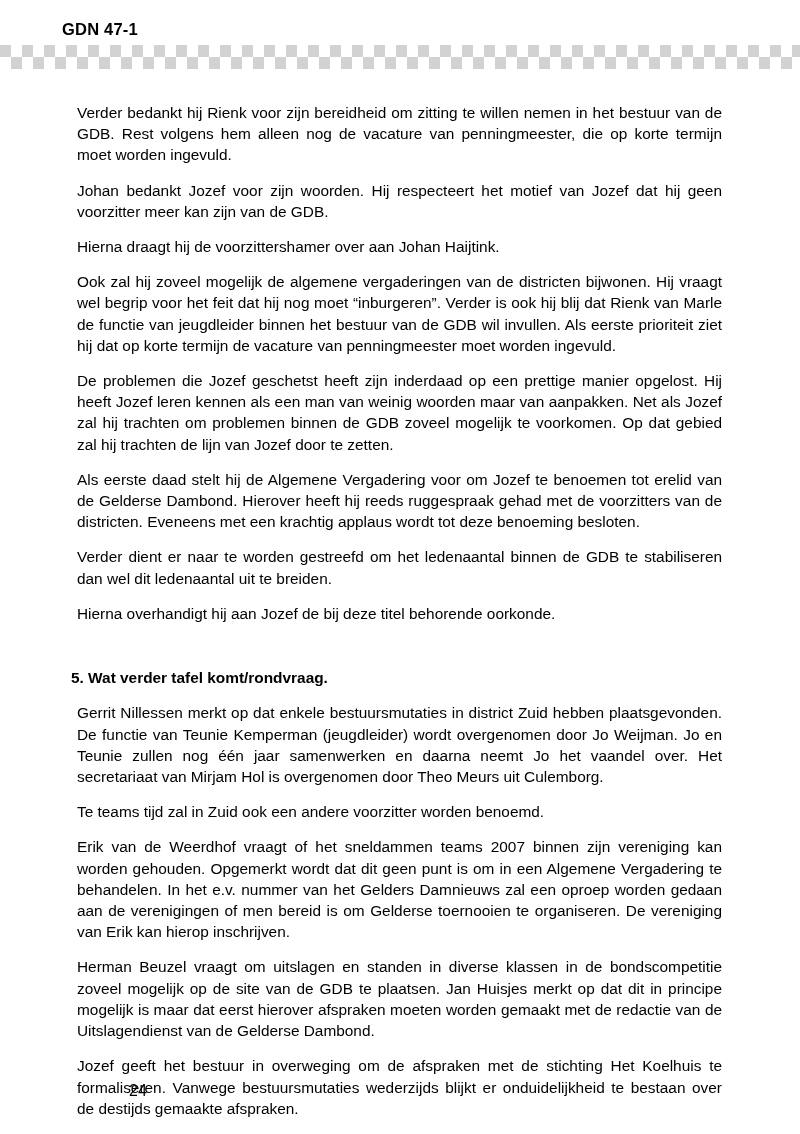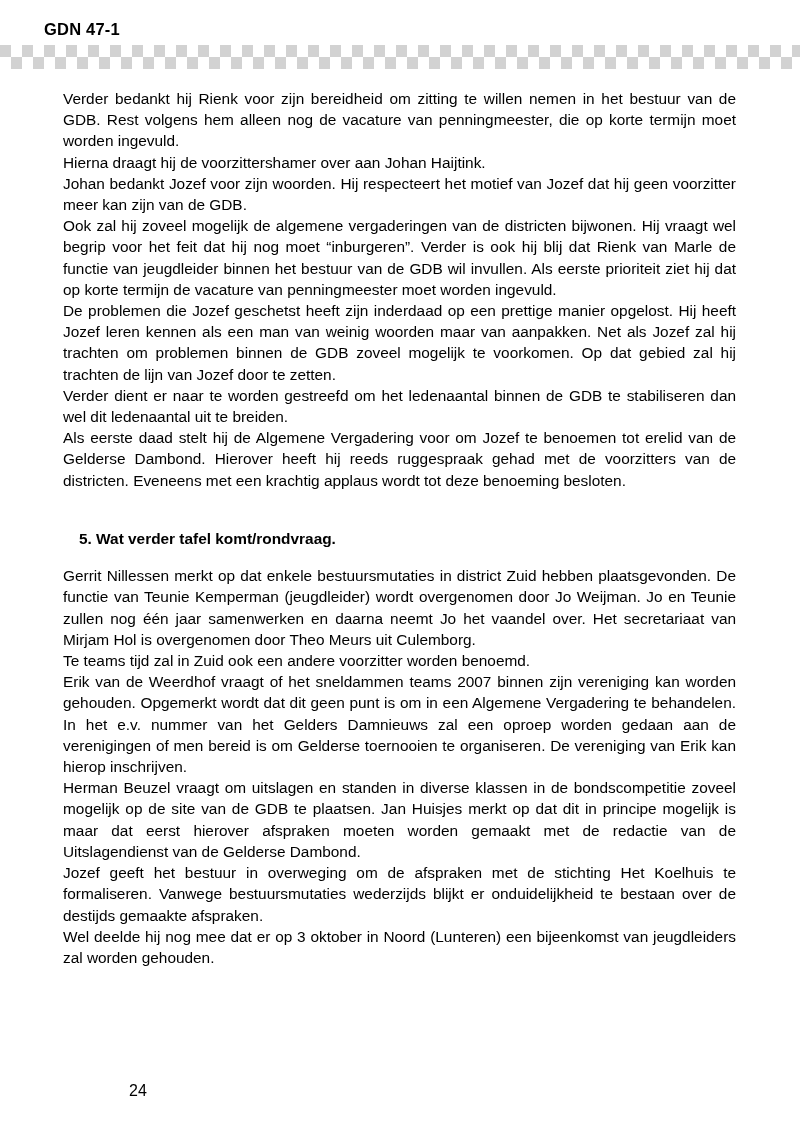--- a/index.html
+++ b/index.html
@@ -10,21 +10,21 @@
   .page {
     position: relative;
     width: 800px;
     height: 1134px;
     background: #ffffff;
     font-family: "Liberation Sans", sans-serif;
     overflow: hidden;
   }
   .header-title {
     position: absolute;
-    left: 44px;
+    left: 62px;
     top: 19px;
     font-size: 16.5px;
     font-weight: bold;
     letter-spacing: 0.2px;
     color: #000000;
     line-height: 20px;
     white-space: nowrap;
   }
   .checker-rule {
     position: absolute;
@@ -50,29 +50,29 @@
     left: 63px;
     top: 88px;
     width: 673px;
     font-size: 15.4px;
     line-height: 21.2px;
     color: #000000;
     text-align: justify;
     text-justify: inter-word;
   }
   .para {
-    margin: 0;
+    margin: 14px;
     padding: 0;
     text-align: justify;
   }
   .blank-line {
     height: 21.2px;
   }
   .section-heading {
-    margin: 16px;
+    margin: 8px;
     padding: 0;
     font-size: 15.4px;
     font-weight: bold;
     line-height: 21.2px;
     text-align: left;
   }
   .page-number {
     position: absolute;
     left: 129px;
     top: 1080px;
@@ -88,26 +88,27 @@
 
   <div class="header-title">GDN 47-1</div>
 
   <div class="checker-rule">
     <div class="checker-row checker-row-a"></div>
     <div class="checker-row checker-row-b"></div>
   </div>
 
   <div class="body-text" id="body-text">
       <p class="para">Verder bedankt hij  Rienk voor zijn bereidheid om zitting te willen nemen in het bestuur van de GDB. Rest volgens hem alleen nog de vacature van penningmeester, die op korte termijn moet worden ingevuld.</p>
+      <p class="para">Johan bedankt Jozef voor zijn woorden. Hij respecteert het motief van Jozef dat hij geen voorzitter meer kan zijn van de GDB.</p>
       <p class="para">Hierna draagt hij de voorzittershamer over aan Johan Haijtink.</p>
-      <p class="para">Johan bedankt Jozef voor zijn woorden. Hij respecteert het motief van Jozef dat hij geen voorzitter meer kan zijn van de GDB.</p>
       <p class="para">Ook zal hij zoveel mogelijk de algemene vergaderingen van de districten bijwonen. Hij vraagt wel begrip voor het feit dat hij nog moet  “inburgeren”. Verder is ook hij blij dat Rienk van Marle de functie van jeugdleider binnen het bestuur van de GDB wil invullen. Als eerste prioriteit ziet hij dat op korte termijn de vacature van penningmeester moet worden ingevuld.</p>
       <p class="para">De problemen die Jozef geschetst heeft zijn inderdaad op een prettige manier opgelost. Hij heeft Jozef leren kennen als een man van weinig woorden maar van aanpakken. Net als Jozef zal hij trachten om problemen binnen de GDB zoveel mogelijk te voorkomen. Op dat gebied zal hij trachten de lijn van Jozef door te zetten.</p>
+      <p class="para">Als eerste daad stelt hij de Algemene Vergadering voor om Jozef te benoemen tot erelid van de Gelderse Dambond. Hierover heeft hij reeds ruggespraak gehad met de voorzitters van de districten. Eveneens met een krachtig applaus wordt tot deze benoeming besloten.</p>
       <p class="para">Verder  dient er naar te worden gestreefd om het ledenaantal binnen de GDB te stabiliseren dan wel dit ledenaantal uit te breiden.</p>
-      <p class="para">Als eerste daad stelt hij de Algemene Vergadering voor om Jozef te benoemen tot erelid van de Gelderse Dambond. Hierover heeft hij reeds ruggespraak gehad met de voorzitters van de districten. Eveneens met een krachtig applaus wordt tot deze benoeming besloten.</p>
+      <p class="para">Hierna overhandigt hij aan Jozef de bij deze titel behorende oorkonde.</p>
       <div class="blank-line"></div>
       <p class="section-heading">5. Wat verder tafel komt/rondvraag.</p>
       <p class="para">Gerrit Nillessen merkt op dat enkele bestuursmutaties in district Zuid hebben plaatsgevonden. De functie van Teunie Kemperman (jeugdleider) wordt overgenomen door Jo Weijman. Jo en Teunie zullen nog één jaar samenwerken en daarna neemt Jo het vaandel over. Het secretariaat van Mirjam Hol is overgenomen door Theo Meurs uit Culemborg.</p>
       <p class="para">Te teams tijd zal in Zuid ook een andere voorzitter worden benoemd.</p>
       <p class="para">Erik van de Weerdhof vraagt of het sneldammen teams 2007 binnen zijn vereniging kan worden gehouden. Opgemerkt wordt dat dit geen punt is om in een Algemene Vergadering te behandelen. In het e.v. nummer van het Gelders Damnieuws zal een oproep worden gedaan aan de verenigingen of men bereid is om Gelderse toernooien te organiseren. De vereniging van Erik kan hierop inschrijven.</p>
       <p class="para">Herman Beuzel vraagt om uitslagen en standen in diverse klassen in de bondscompetitie zoveel mogelijk op de site van de GDB te plaatsen. Jan Huisjes merkt op dat dit in principe mogelijk is maar dat eerst hierover afspraken moeten worden gemaakt met de redactie van de Uitslagendienst van de Gelderse Dambond.</p>
       <p class="para">Jozef geeft het bestuur in overweging om de afspraken met de stichting Het Koelhuis te formaliseren. Vanwege bestuursmutaties wederzijds blijkt er onduidelijkheid te bestaan over de destijds gemaakte afspraken.</p>
       <p class="para">Wel deelde hij nog mee dat er op 3 oktober in Noord (Lunteren) een bijeenkomst van jeugdleiders zal worden gehouden.</p>
     </div>
 

